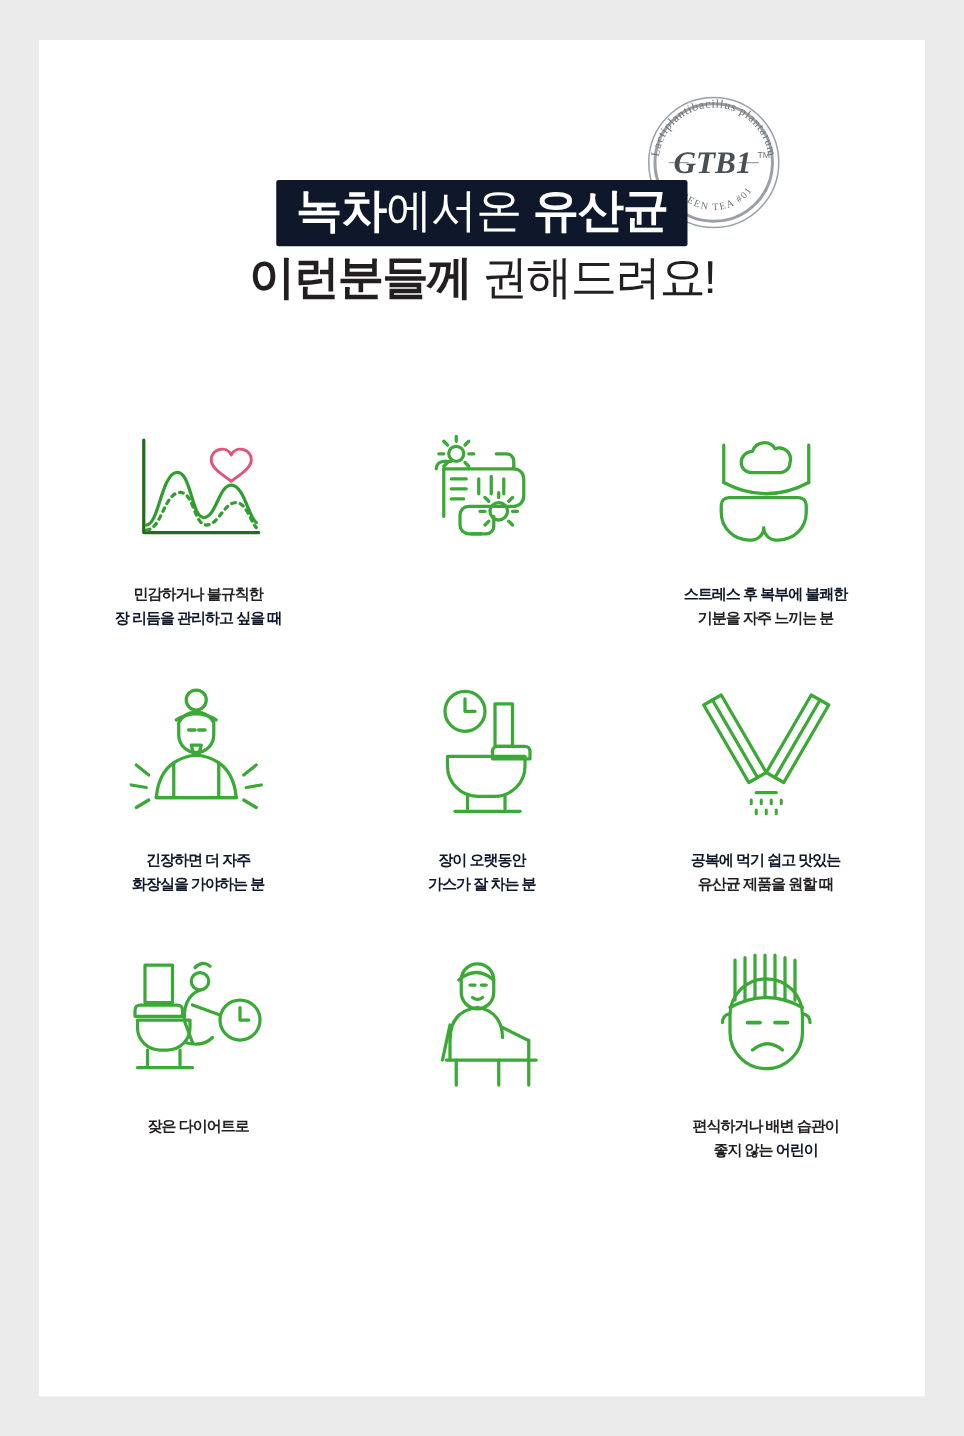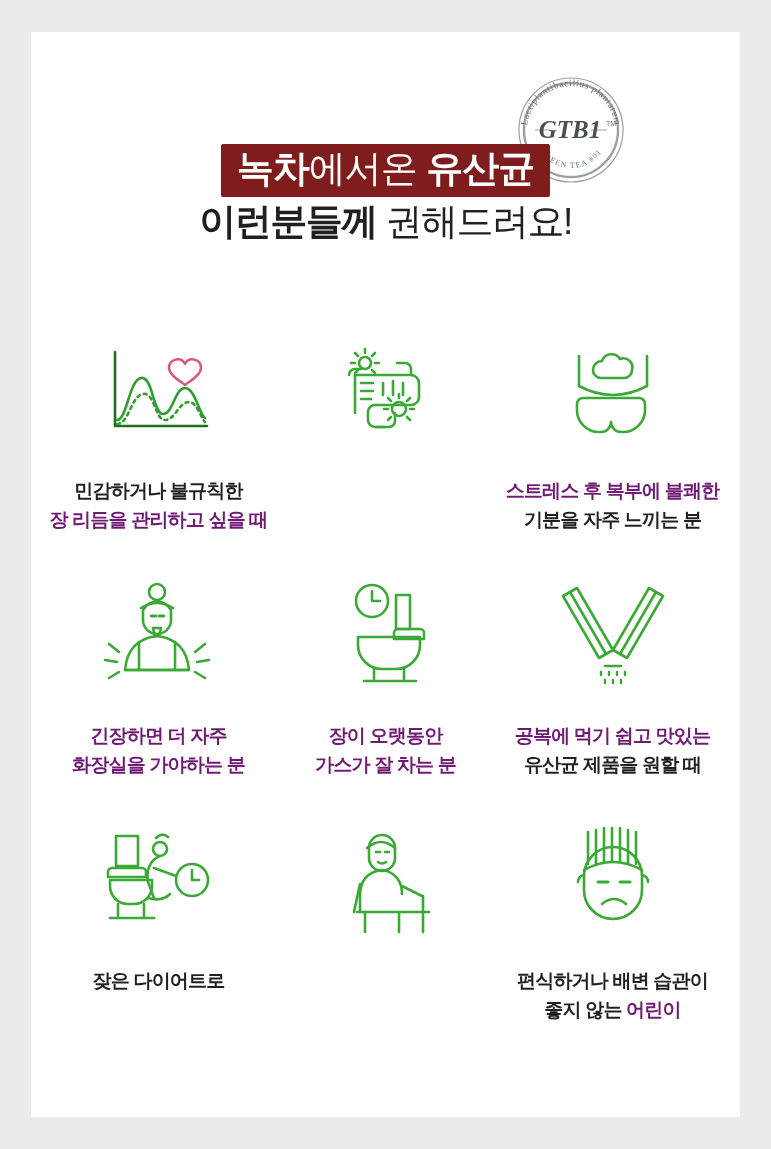--- a/index.html
+++ b/index.html
@@ -38,21 +38,21 @@
   
   .headline-wrap {
     position: absolute;
     top: 112px;
     left: 0;
     width: 709px;
     text-align: center;
   }
   .hl-band {
     display: inline-block;
-    background: #7f1d1d;
+    background: #0f172a;
     padding: 6px 16px 8px 16px;
     border-radius: 2px;
   }
   .hl-band .txt {
     font-size: 37px;
     font-weight: bold;
     color: #ffffff;
     letter-spacing: -1px;
     line-height: 1.05;
     white-space: nowrap;
@@ -81,27 +81,27 @@
     margin-bottom: 42px;
     text-align: center;
   }
   .icon-box {
     height: 120px;
     display: flex;
     align-items: center;
     justify-content: center;
   }
   .caption {
-    margin-top: 24px;
-    font-size: 19px;
+    margin-top: 14px;
+    font-size: 12px;
     font-weight: bold;
     letter-spacing: -0.8px;
     line-height: 1.55;
   }
-  .caption .g { color: #701a75; }
+  .caption .g { color: #0f172a; }
   .caption .d { color: #231f20; }
   .caption .line { display: block; white-space: nowrap; }
 </style>
 </head>
 <body>
 
 <div class="page">
   <div class="card">
 
     <div class="seal">

